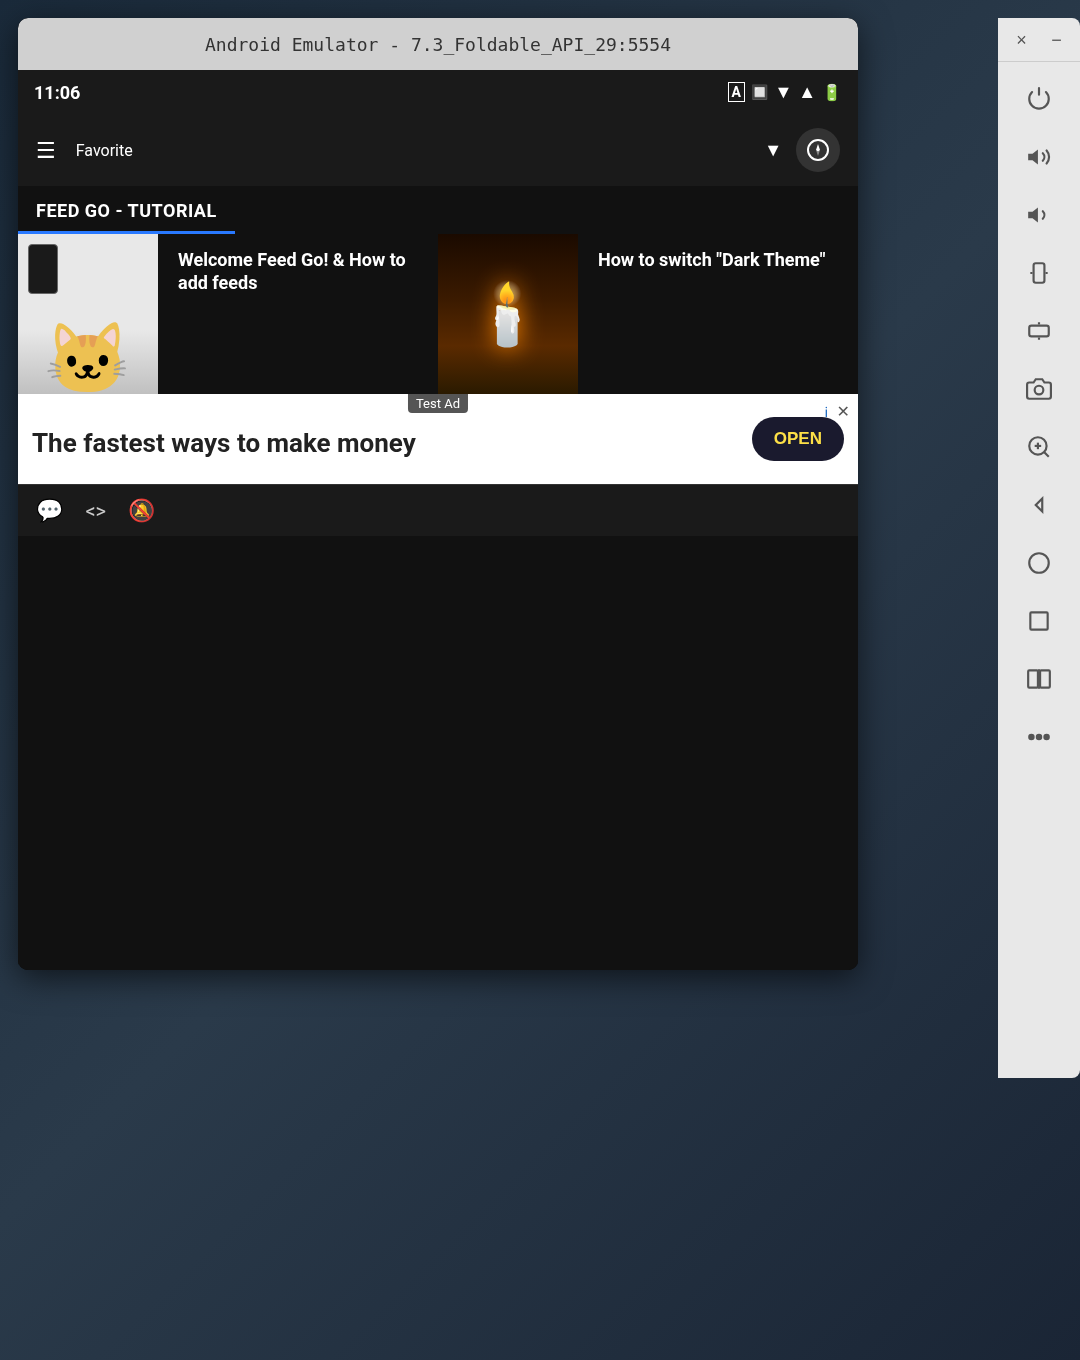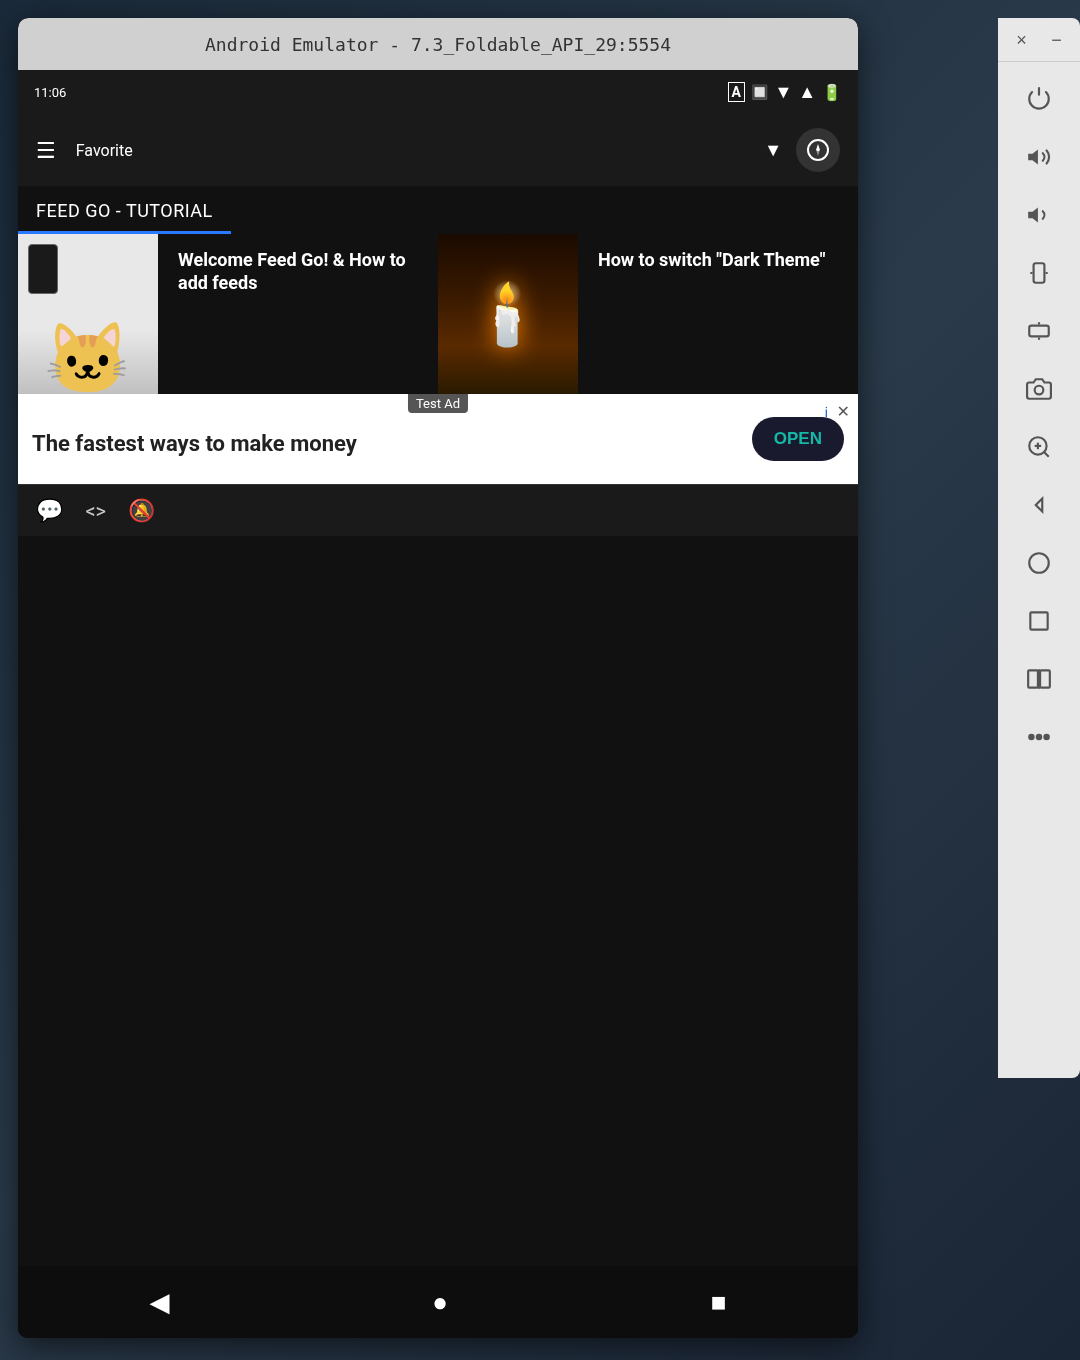--- a/index.html
+++ b/index.html
@@ -18,21 +18,21 @@
       inset: 0;
       background: linear-gradient(135deg, #1a2a3a 0%, #2a3a4a 50%, #1a2535 100%);
     }
 
     
     .emulator-window {
       position: absolute;
       top: 18px;
       left: 18px;
       width: 840px;
-      height: 1320px;
+      height: 952px;
       background: #1c1c1c;
       border-radius: 10px;
       overflow: hidden;
       box-shadow: 0 8px 32px rgba(0,0,0,0.6);
     }
 
     
     .emulator-titlebar {
       height: 52px;
       background: #d0d0d0;
@@ -60,23 +60,23 @@
     .status-bar {
       height: 44px;
       background: #1a1a1a;
       display: flex;
       align-items: center;
       justify-content: space-between;
       padding: 0 16px;
       flex-shrink: 0;
     }
     .status-bar-left {
-      font-size: 13px;
-      color: white;
-      font-weight: normal;
+      font-size: 18px;
+      color: white;
+      font-weight: bold;
     }
     .status-bar-icons {
       display: flex;
       gap: 6px;
       align-items: center;
     }
 
     
     .app-bar {
       height: 72px;
@@ -128,21 +128,21 @@
 
     
     .section-header {
       padding: 14px 18px 10px;
       border-bottom: 3px solid #2979ff;
       display: inline-block;
     }
     .section-header-text {
       font-size: 18px;
       color: white;
-      font-weight: normal;
+      font-weight: bold;
       letter-spacing: 0.5px;
     }
 
     
     .cards-row {
       display: flex;
       flex-direction: row;
       background: #111;
       height: 160px;
       flex-shrink: 0;
@@ -228,37 +228,37 @@
       color: white;
       font-size: 13px;
       padding: 2px 8px;
       border-radius: 0 0 4px 4px;
     }
     .ad-content {
       flex: 1;
       padding-top: 10px;
     }
     .ad-title {
-      font-size: 22px;
+      font-size: 26px;
       font-weight: bold;
       color: #222;
       line-height: 1.2;
     }
     .ad-subtitle {
       font-size: 15px;
       color: #555;
       margin-top: 4px;
     }
     .ad-subtitle .highlight {
       color: #1565c0;
       font-weight: 500;
     }
     .ad-open-btn {
       background: #1a1a2e;
-      color: #14b8a6;
+      color: #fde047;
       border: none;
       border-radius: 24px;
       padding: 12px 22px;
       font-size: 17px;
       font-weight: bold;
       cursor: pointer;
       flex-shrink: 0;
       margin-left: 12px;
     }
     .ad-info-icon {

